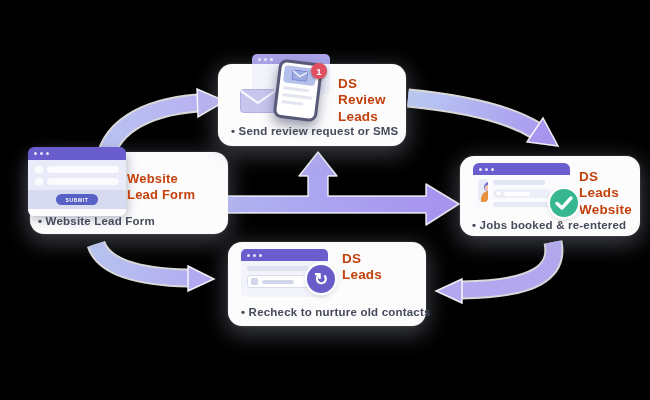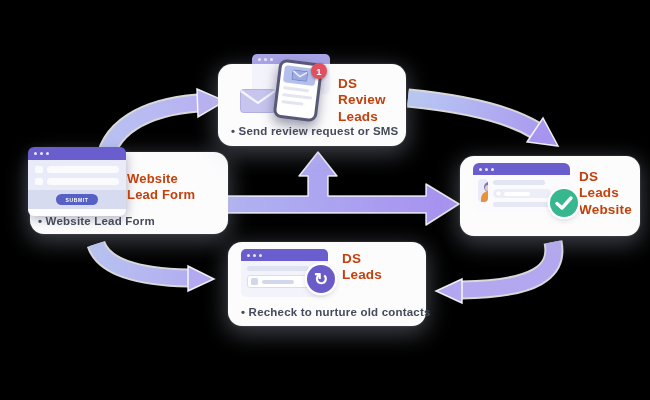--- a/index.html
+++ b/index.html
@@ -256,20 +256,21 @@
     <div class="check-circle">
       <svg width="28" height="28">
           <polyline points="7,14.5 12,19 21,9" fill="none" stroke="#fff" stroke-width="3.4" stroke-linecap="round" stroke-linejoin="round"></polyline>
         </svg>
     </div>
     <div class="card-title" id="review-title">
       <div>DS</div>
       <div>Leads</div>
       <div>Website</div>
     </div>
+    <div class="bullet" id="review-bullet">• Jobs booked &amp; re-entered</div>
   </div>
 
   <div class="card" id="card-react">
     <div class="mini-browser" id="react-browser">
       <div class="mb-bar">
         <span class="mb-dot"></span>
         <span class="mb-dot"></span>
         <span class="mb-dot"></span>
       </div>
       <div class="mb-body">

